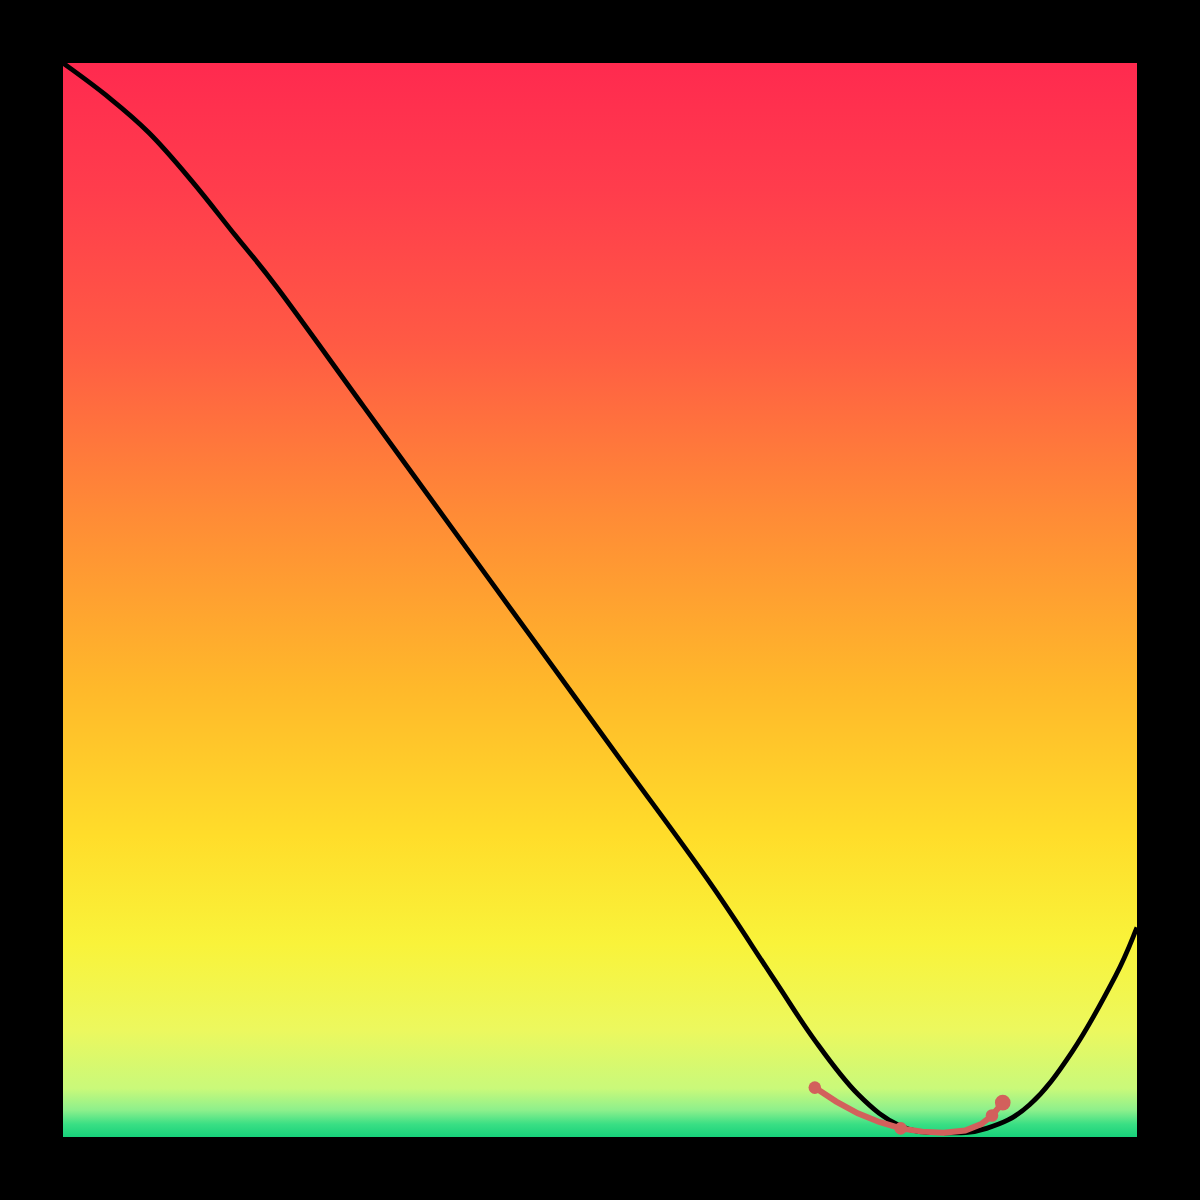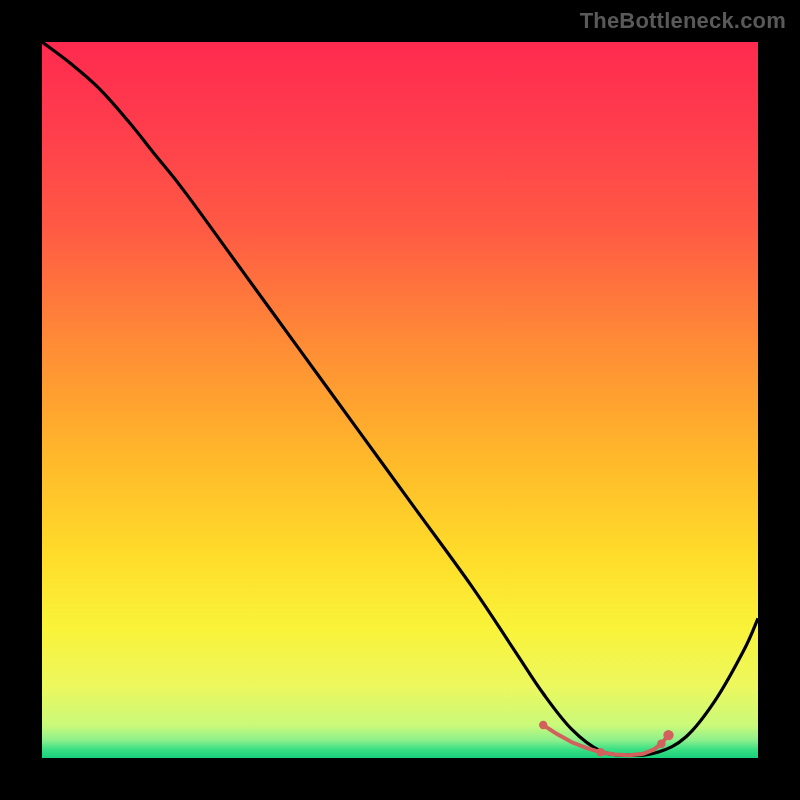--- a/index.html
+++ b/index.html
@@ -39,21 +39,20 @@
   }
   .curve { fill: none; stroke: #000; stroke-width: 3.2; }
   .dot { fill: #d2605c; }
   .dot-line { stroke: #d2605c; stroke-width: 4; stroke-linecap: round; }
 </style>
 </head>
 <body>
 
 <div class="frame">
 
-  <div class="watermark">TheBottleneck.com</div>
 
   <div class="plot-area">
 
     <svg class="gradient-bg" viewBox="0 0 716 716" preserveAspectRatio="none">
       <defs>
         <linearGradient id="heat" x1="0" y1="0" x2="0" y2="1">
 
         <stop offset="0.00%" stop-color="#ff2a4f"></stop>
             <stop offset="12.00%" stop-color="#ff3d4c"></stop>
             <stop offset="26.00%" stop-color="#ff5a44"></stop>

